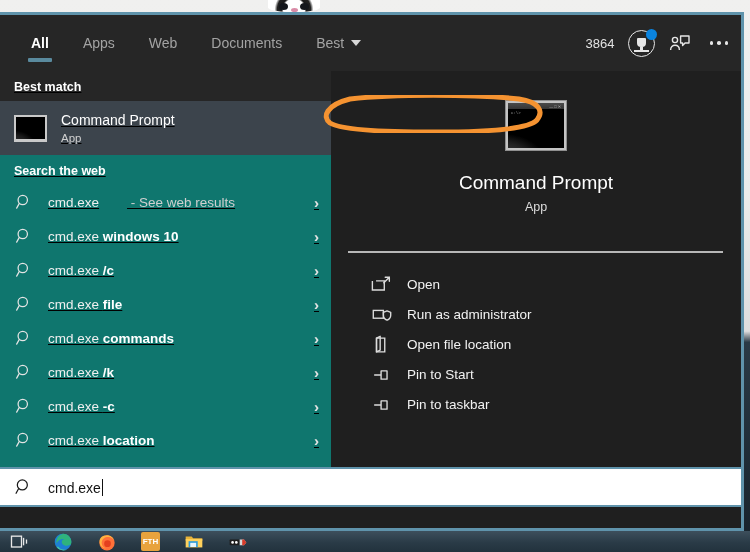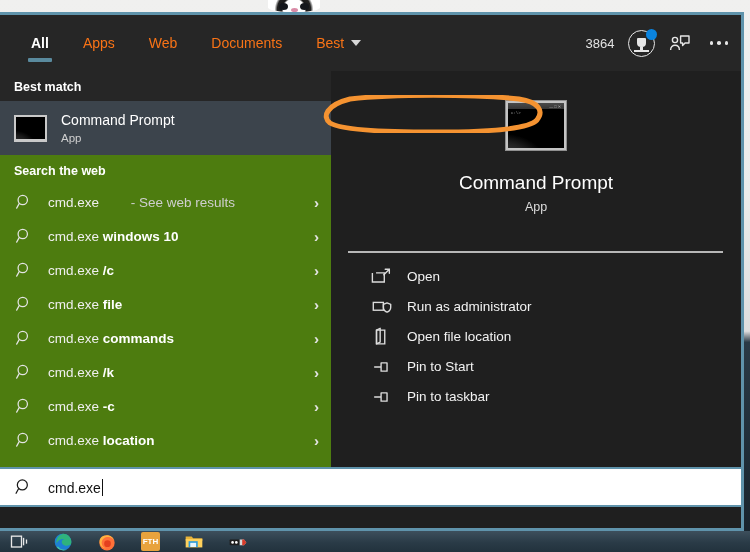--- a/index.html
+++ b/index.html
@@ -44,21 +44,21 @@
   
   #search-header {
     position: relative;
     height: 56px;
     background: #262626;
     display: flex; align-items: center;
   }
   #tabs { display: flex; align-items: center; padding-left: 14px; height: 100%; }
   .tab {
     position: relative;
-    color: #f97316;
+    color: #a3a3a3;
     font-size: 14px;
     padding: 0 17px;
     height: 100%;
     display: flex; align-items: center;
     cursor: default;
     white-space: nowrap;
   }
   .tab.active { color: #ffffff; font-weight: bold; text-align: center; }
   .tab.active::after {
     content: "";
@@ -103,22 +103,22 @@
   #more-icon {
     display: flex; gap: 4px; align-items: center; padding: 0 5px;
   }
   #more-icon i { width: 3.5px; height: 3.5px; border-radius: 50%; background: #e6e6e6; display:block; }
 
   
   #search-body { display: flex; height: 407px; }
 
   
   #results-pane {
-    width: 331px; background: #4d7c0f; height: 100%;
-    position: relative; overflow: hidden;
+    width: 331px; background: #0f766e; height: 100%;
+    position: relative; overflow: hidden; text-decoration: underline;
   }
   .section-label {
     color: #ffffff; font-size: 12.5px; font-weight: bold;
     padding: 9px 0 7px 14px;
   }
   #best-match-section { background: #262626; }
 
   #best-match-row {
     display: flex; align-items: center; gap: 14px;
     height: 54px; padding-left: 14px;
@@ -190,21 +190,21 @@
     font-size: 4px; color: #9a9a9a; line-height: 1;
   }
   #app-title { color: #ffffff; font-size: 19px; margin-top: 22px; }
   #app-subtitle { color: #dcdcdc; font-size: 12.5px; margin-top: 6px; }
 
   #details-divider {
     height: 2px; background: #b7b7b7;
     margin: 7px 18px 0 17px;
   }
 
-  #actions { padding-top: 8px; }
+  #actions { padding-top: 16px; }
   .action-row {
     display: flex; align-items: center;
     height: 30px; padding-left: 40px;
     cursor: default;
   }
   .action-row .act-icon { flex: none; width: 22px; height: 20px; margin-right: 14px; }
   .action-row .act-label { color: #f2f2f2; font-size: 13.5px; white-space: nowrap; }
 
   
   #annotation-ellipse {

